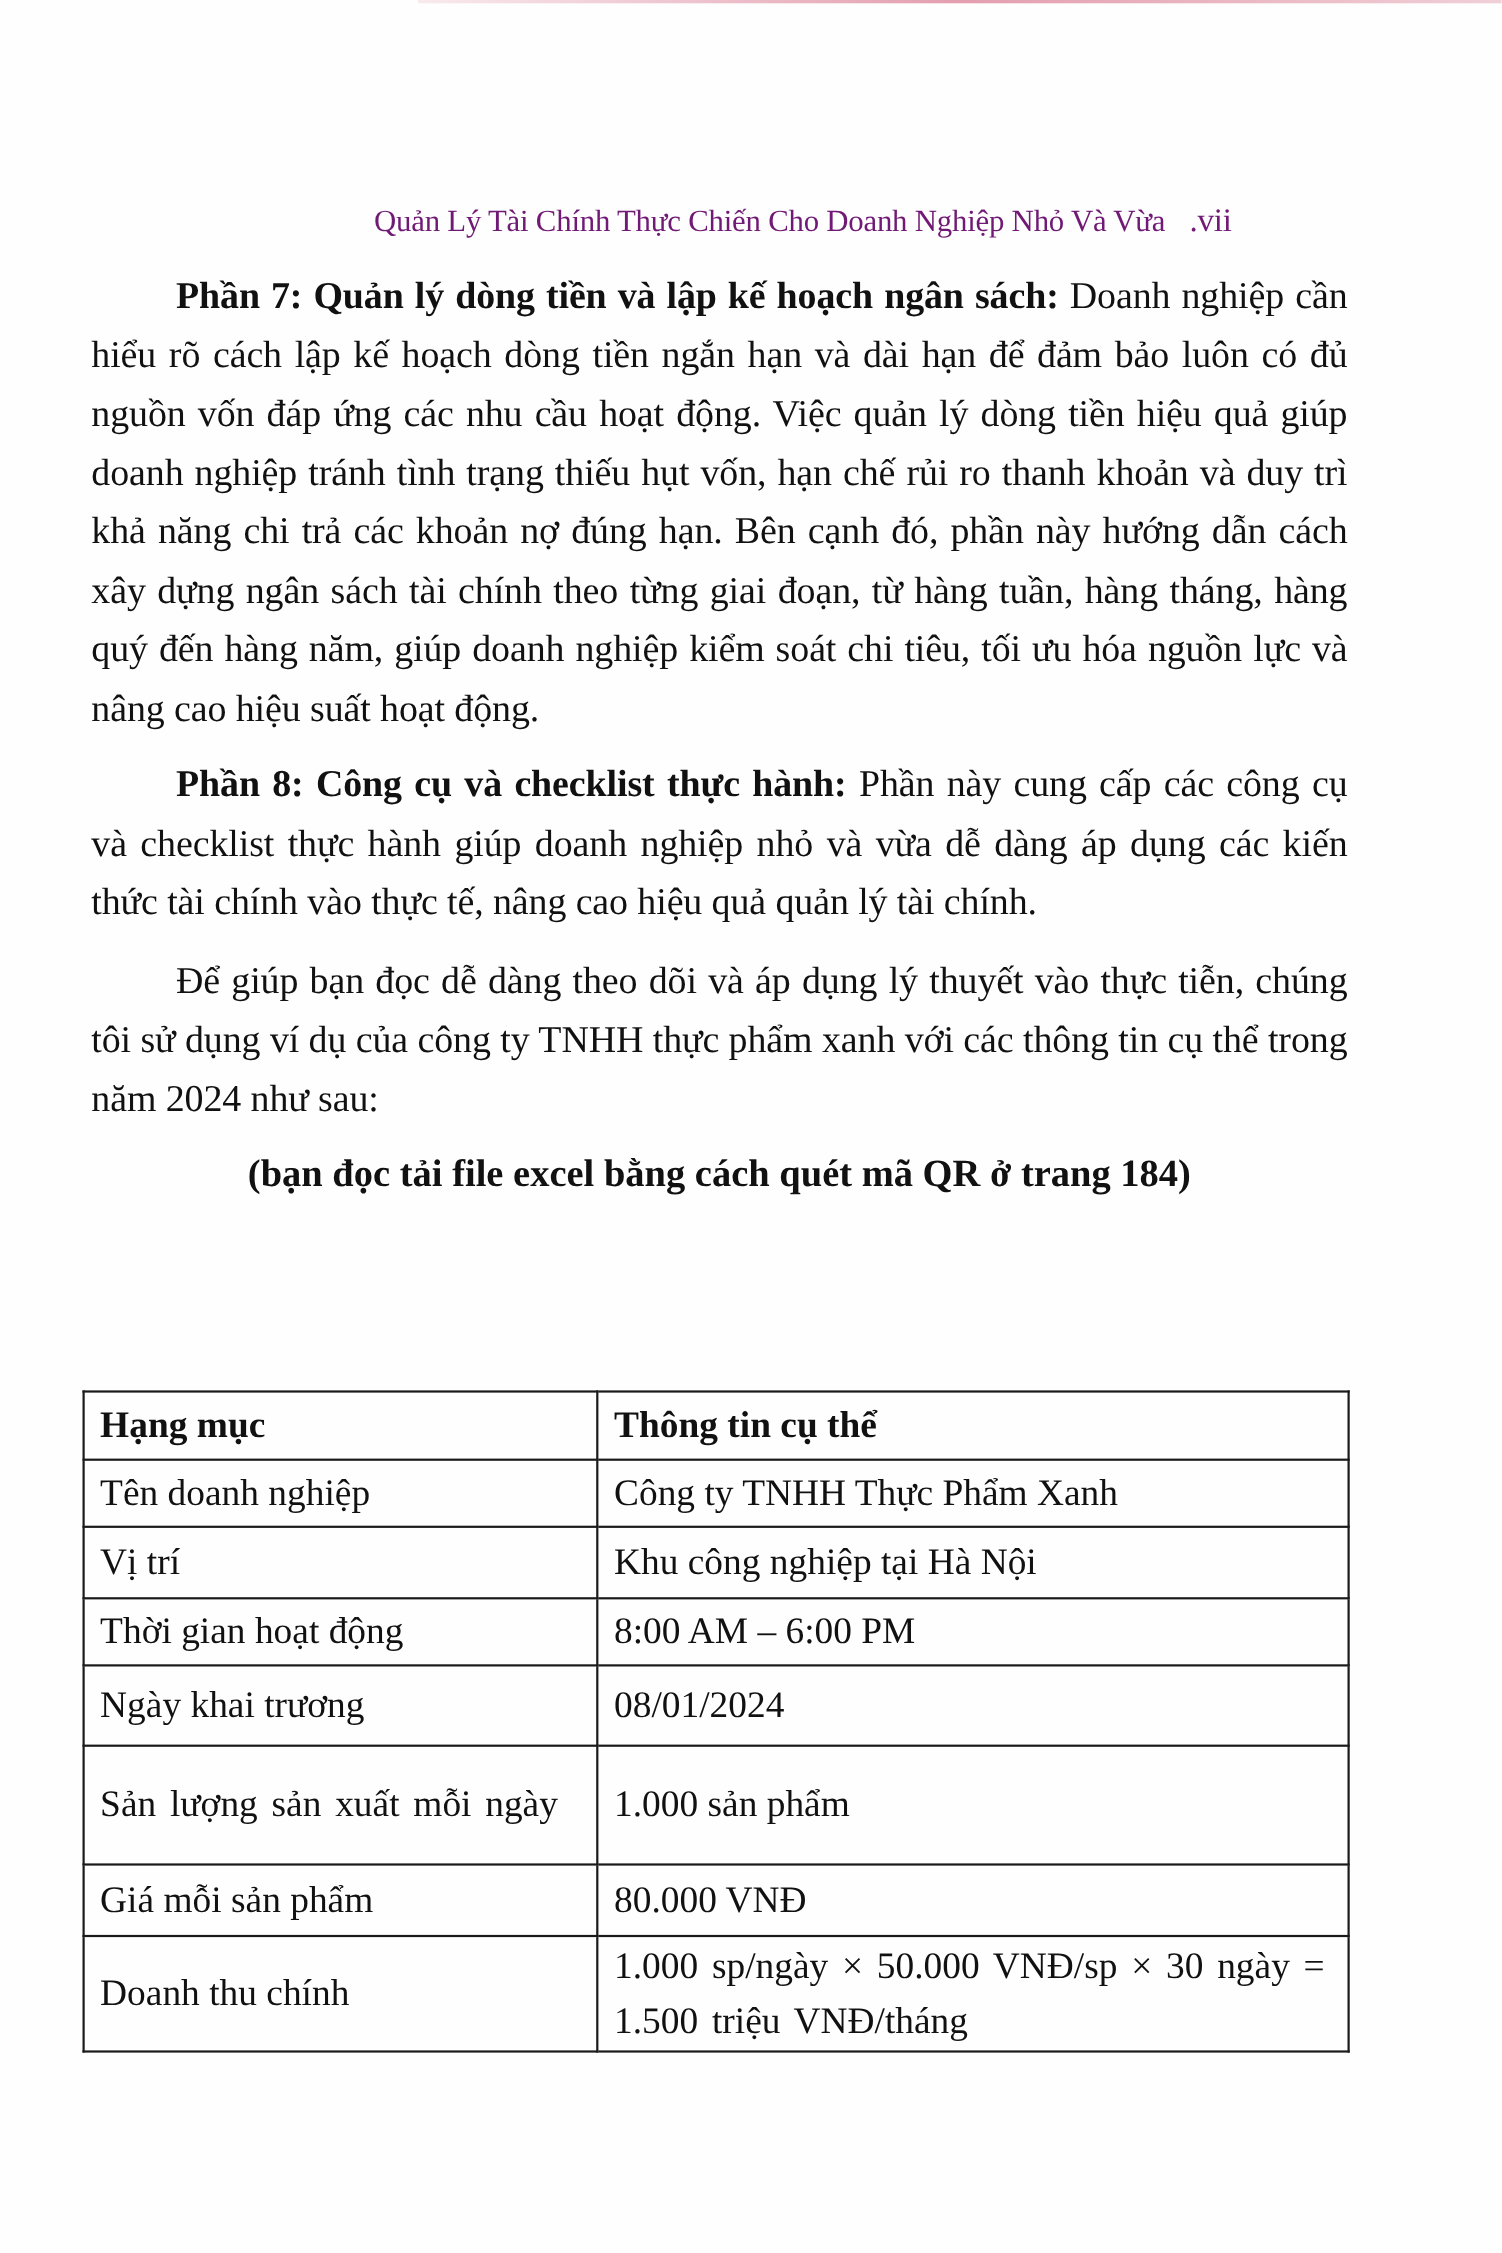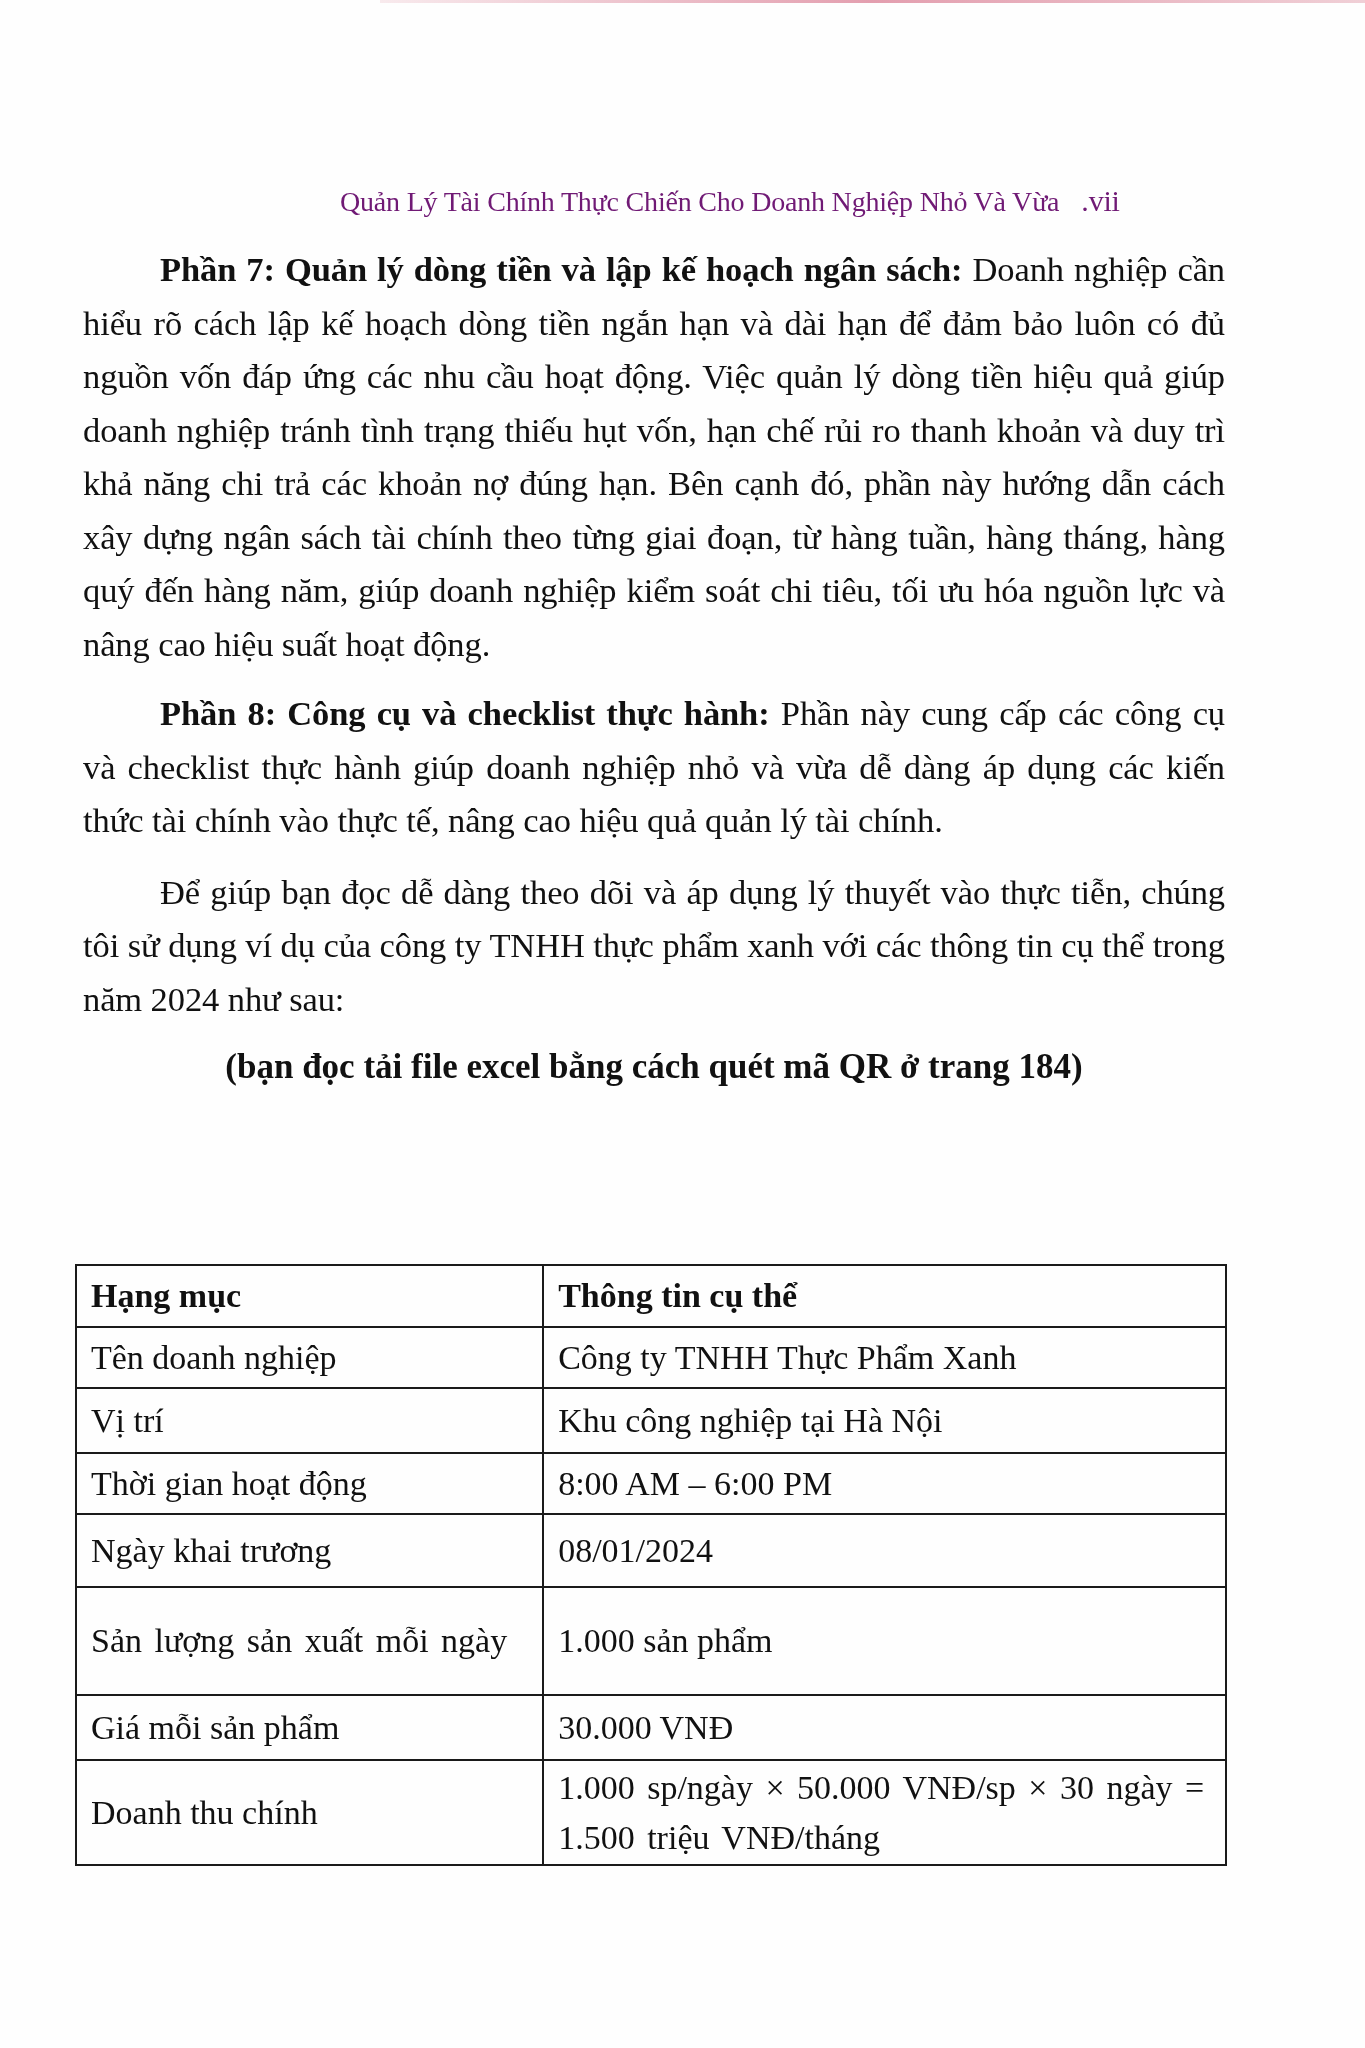--- a/index.html
+++ b/index.html
@@ -147,20 +147,20 @@
     <tr class="r-4">
       <td>Ngày khai trương</td>
       <td>08/01/2024</td>
     </tr>
     <tr class="r-5">
       <td class="justify-cell">Sản lượng sản xuất mỗi ngày</td>
       <td>1.000 sản phẩm</td>
     </tr>
     <tr class="r-6">
       <td>Giá mỗi sản phẩm</td>
-      <td>30.000 VNĐ</td>
+      <td>80.000 VNĐ</td>
     </tr>
     <tr class="r-7">
       <td>Doanh thu chính</td>
       <td class="justify-cell">1.000 sp/ngày × 50.000 VNĐ/sp × 30 ngày = 1.500 triệu VNĐ/tháng</td>
     </tr>
   </tbody>
 </table>
 
 </body></html>

